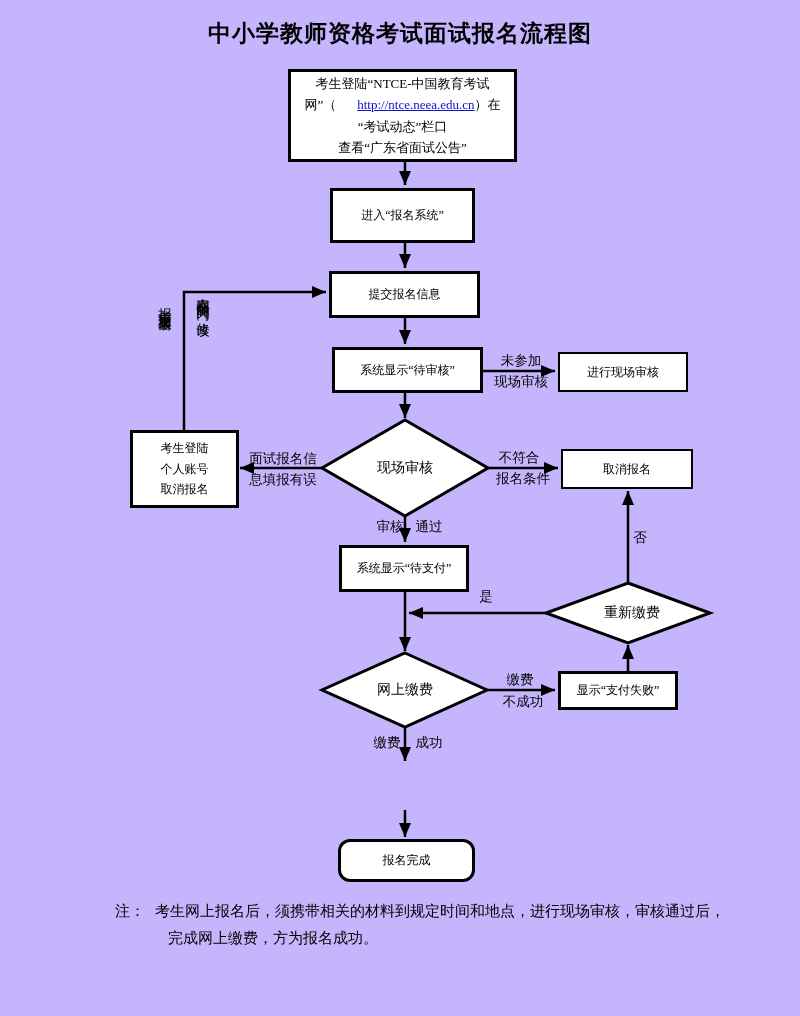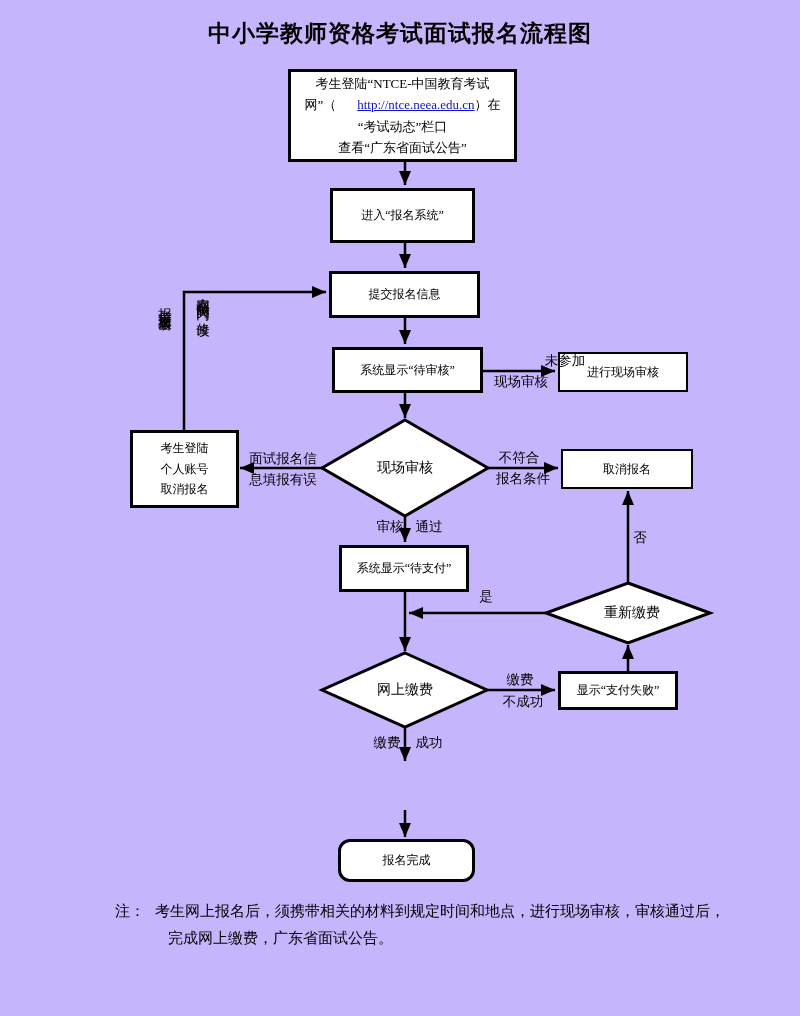--- a/index.html
+++ b/index.html
@@ -96,35 +96,35 @@
 
   <div class="box" style="left:558px;top:671px;width:120px;height:39px;">显示“支付失败”</div>
 
 
   <div class="box" style="left:338px;top:839px;width:137px;height:43px;border-radius:12px;">报名完成</div>
 
   <div class="dtext" style="left:405px;top:468px;">现场审核</div>
   <div class="dtext" style="left:405px;top:690px;">网上缴费</div>
   <div class="dtext" style="left:632px;top:613px;">重新缴费</div>
 
-  <div class="lbl" style="left:521px;top:361px;margin-left:44px;">未参加</div>
+  <div class="lbl" style="left:521px;top:361px;">未参加</div>
   <div class="lbl" style="left:521px;top:382px;">现场审核</div>
   <div class="lbl" style="left:283px;top:459px;">面试报名信</div>
   <div class="lbl" style="left:283px;top:480px;">息填报有误</div>
   <div class="lbl" style="left:519px;top:458px;">不符合</div>
   <div class="lbl" style="left:523px;top:479px;">报名条件</div>
   <div class="lbl" style="left:390px;top:527px;">审核</div>
   <div class="lbl" style="left:429px;top:527px;">通过</div>
   <div class="lbl" style="left:486px;top:597px;">是</div>
   <div class="lbl" style="left:640px;top:538px;">否</div>
   <div class="lbl" style="left:520px;top:680px;">缴费</div>
   <div class="lbl" style="left:523px;top:702px;">不成功</div>
   <div class="lbl" style="left:387px;top:743px;">缴费</div>
   <div class="lbl" style="left:429px;top:743px;">成功</div>
 
   <div class="vtext" style="left:158px;top:297px;">报考信息重新报名</div>
   <div class="vtext" style="left:196px;top:288px;">在网报时间内，修改</div>
 
   <div id="note-label" style="left:115px;top:904px;">注：</div>
   <div id="note-line1" style="left:155px;top:904px;">考生网上报名后，须携带相关的材料到规定时间和地点，进行现场审核，审核通过后，</div>
-  <div id="note-line2" style="left:168px;top:931px;">完成网上缴费，广东省面试公告。</div>
+  <div id="note-line2" style="left:168px;top:931px;">完成网上缴费，方为报名成功。</div>
 
 </div>
 
 </body></html>

